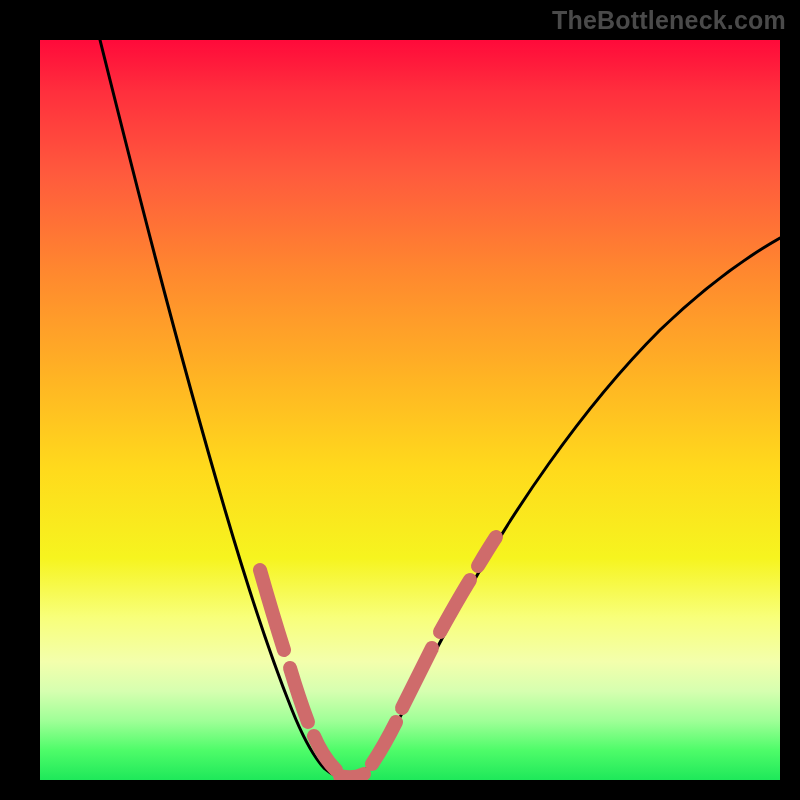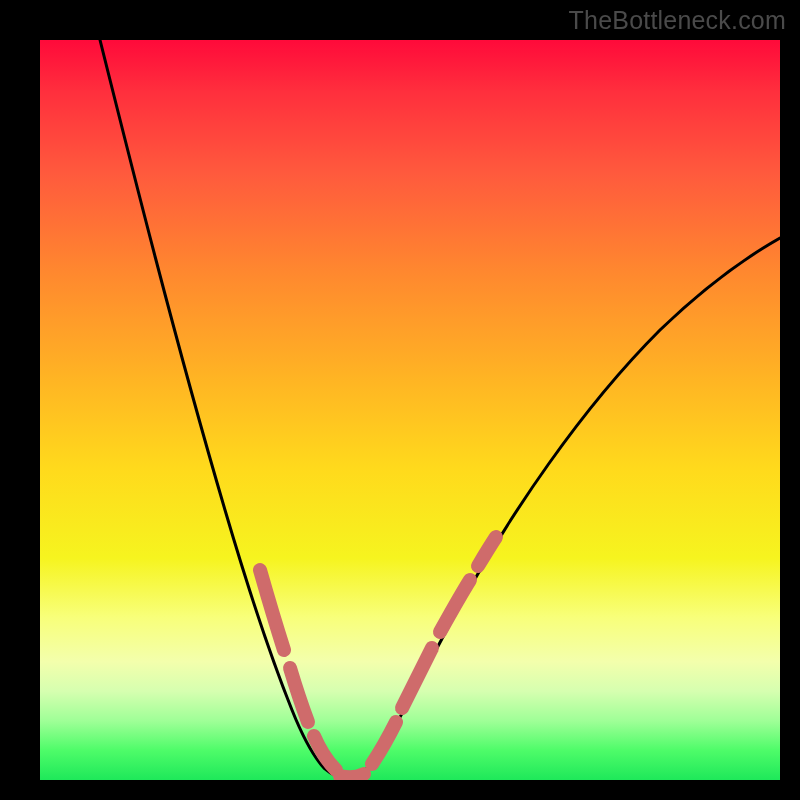--- a/index.html
+++ b/index.html
@@ -41,21 +41,21 @@
       #1ee85a 100%
     );
   }
   .watermark {
     position: absolute;
     top: 6px;
     right: 14px;
     color: #4a4a4a;
     font-size: 25px;
     letter-spacing: 0.2px;
-    font-weight: 400;
+    font-weight: 700;
   }
   svg.curves {
     position: absolute;
     left: 0;
     top: 0;
     width: 740px;
     height: 740px;
   }
 </style>
 </head>

